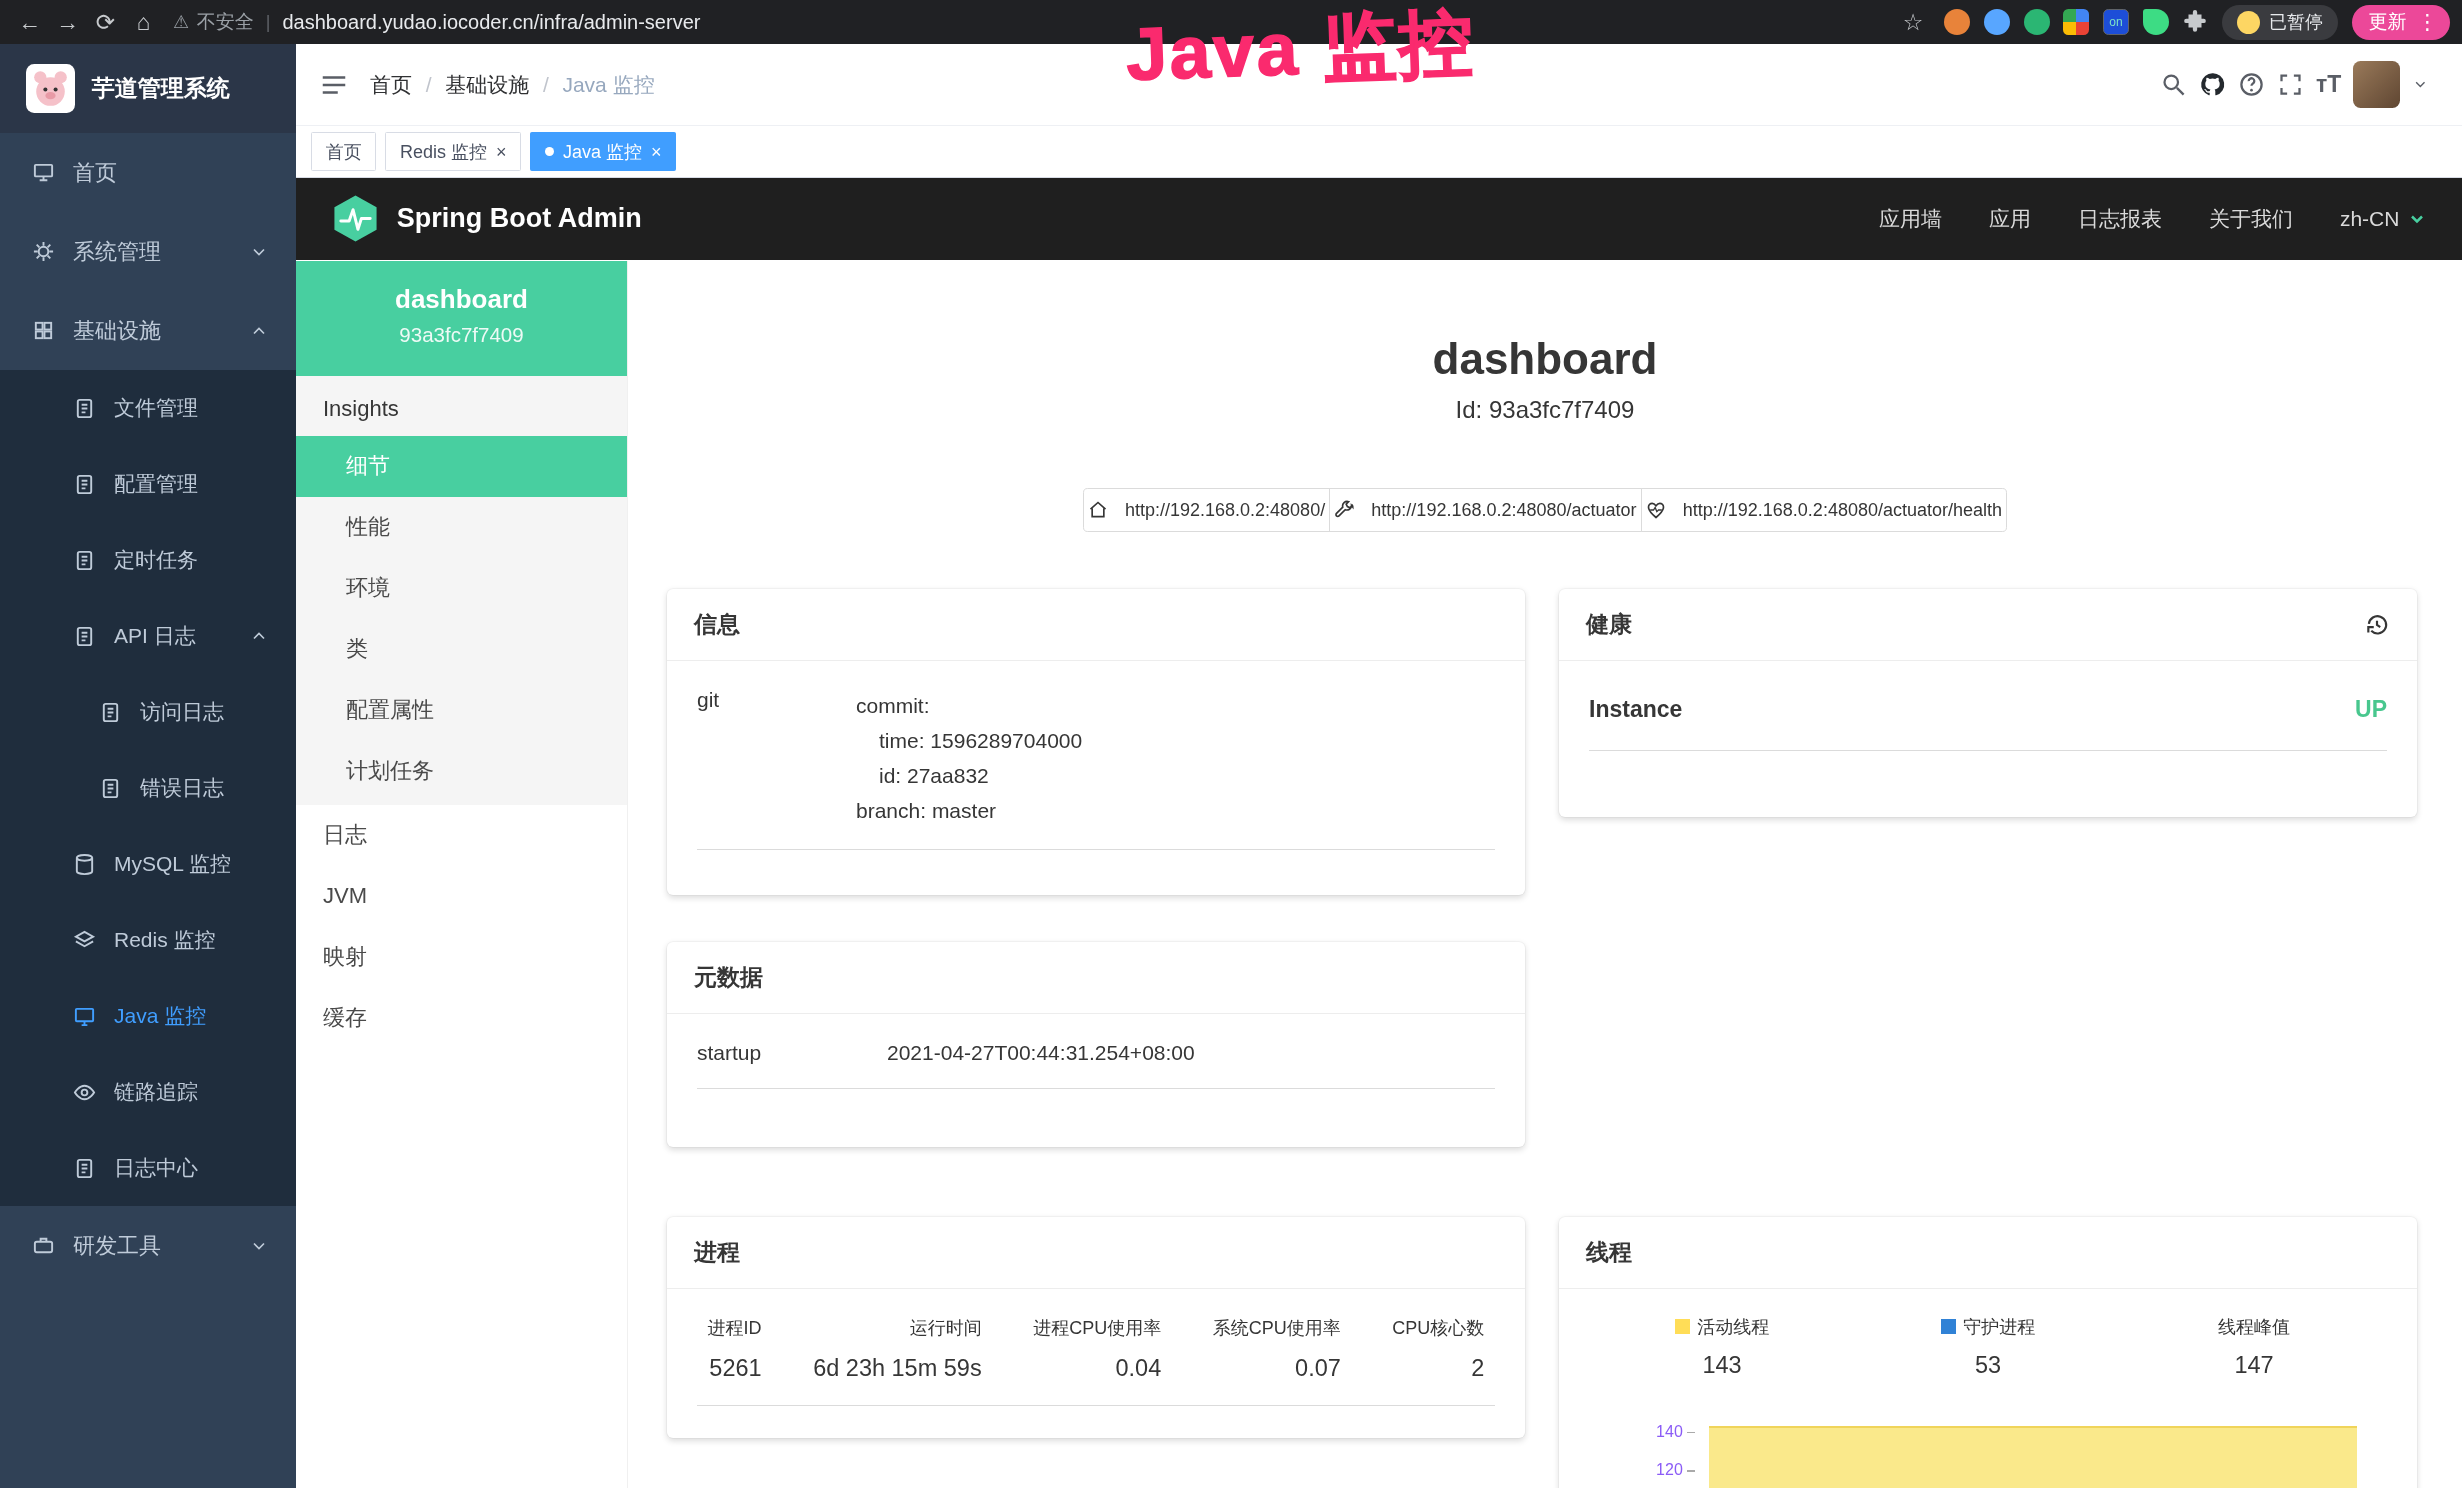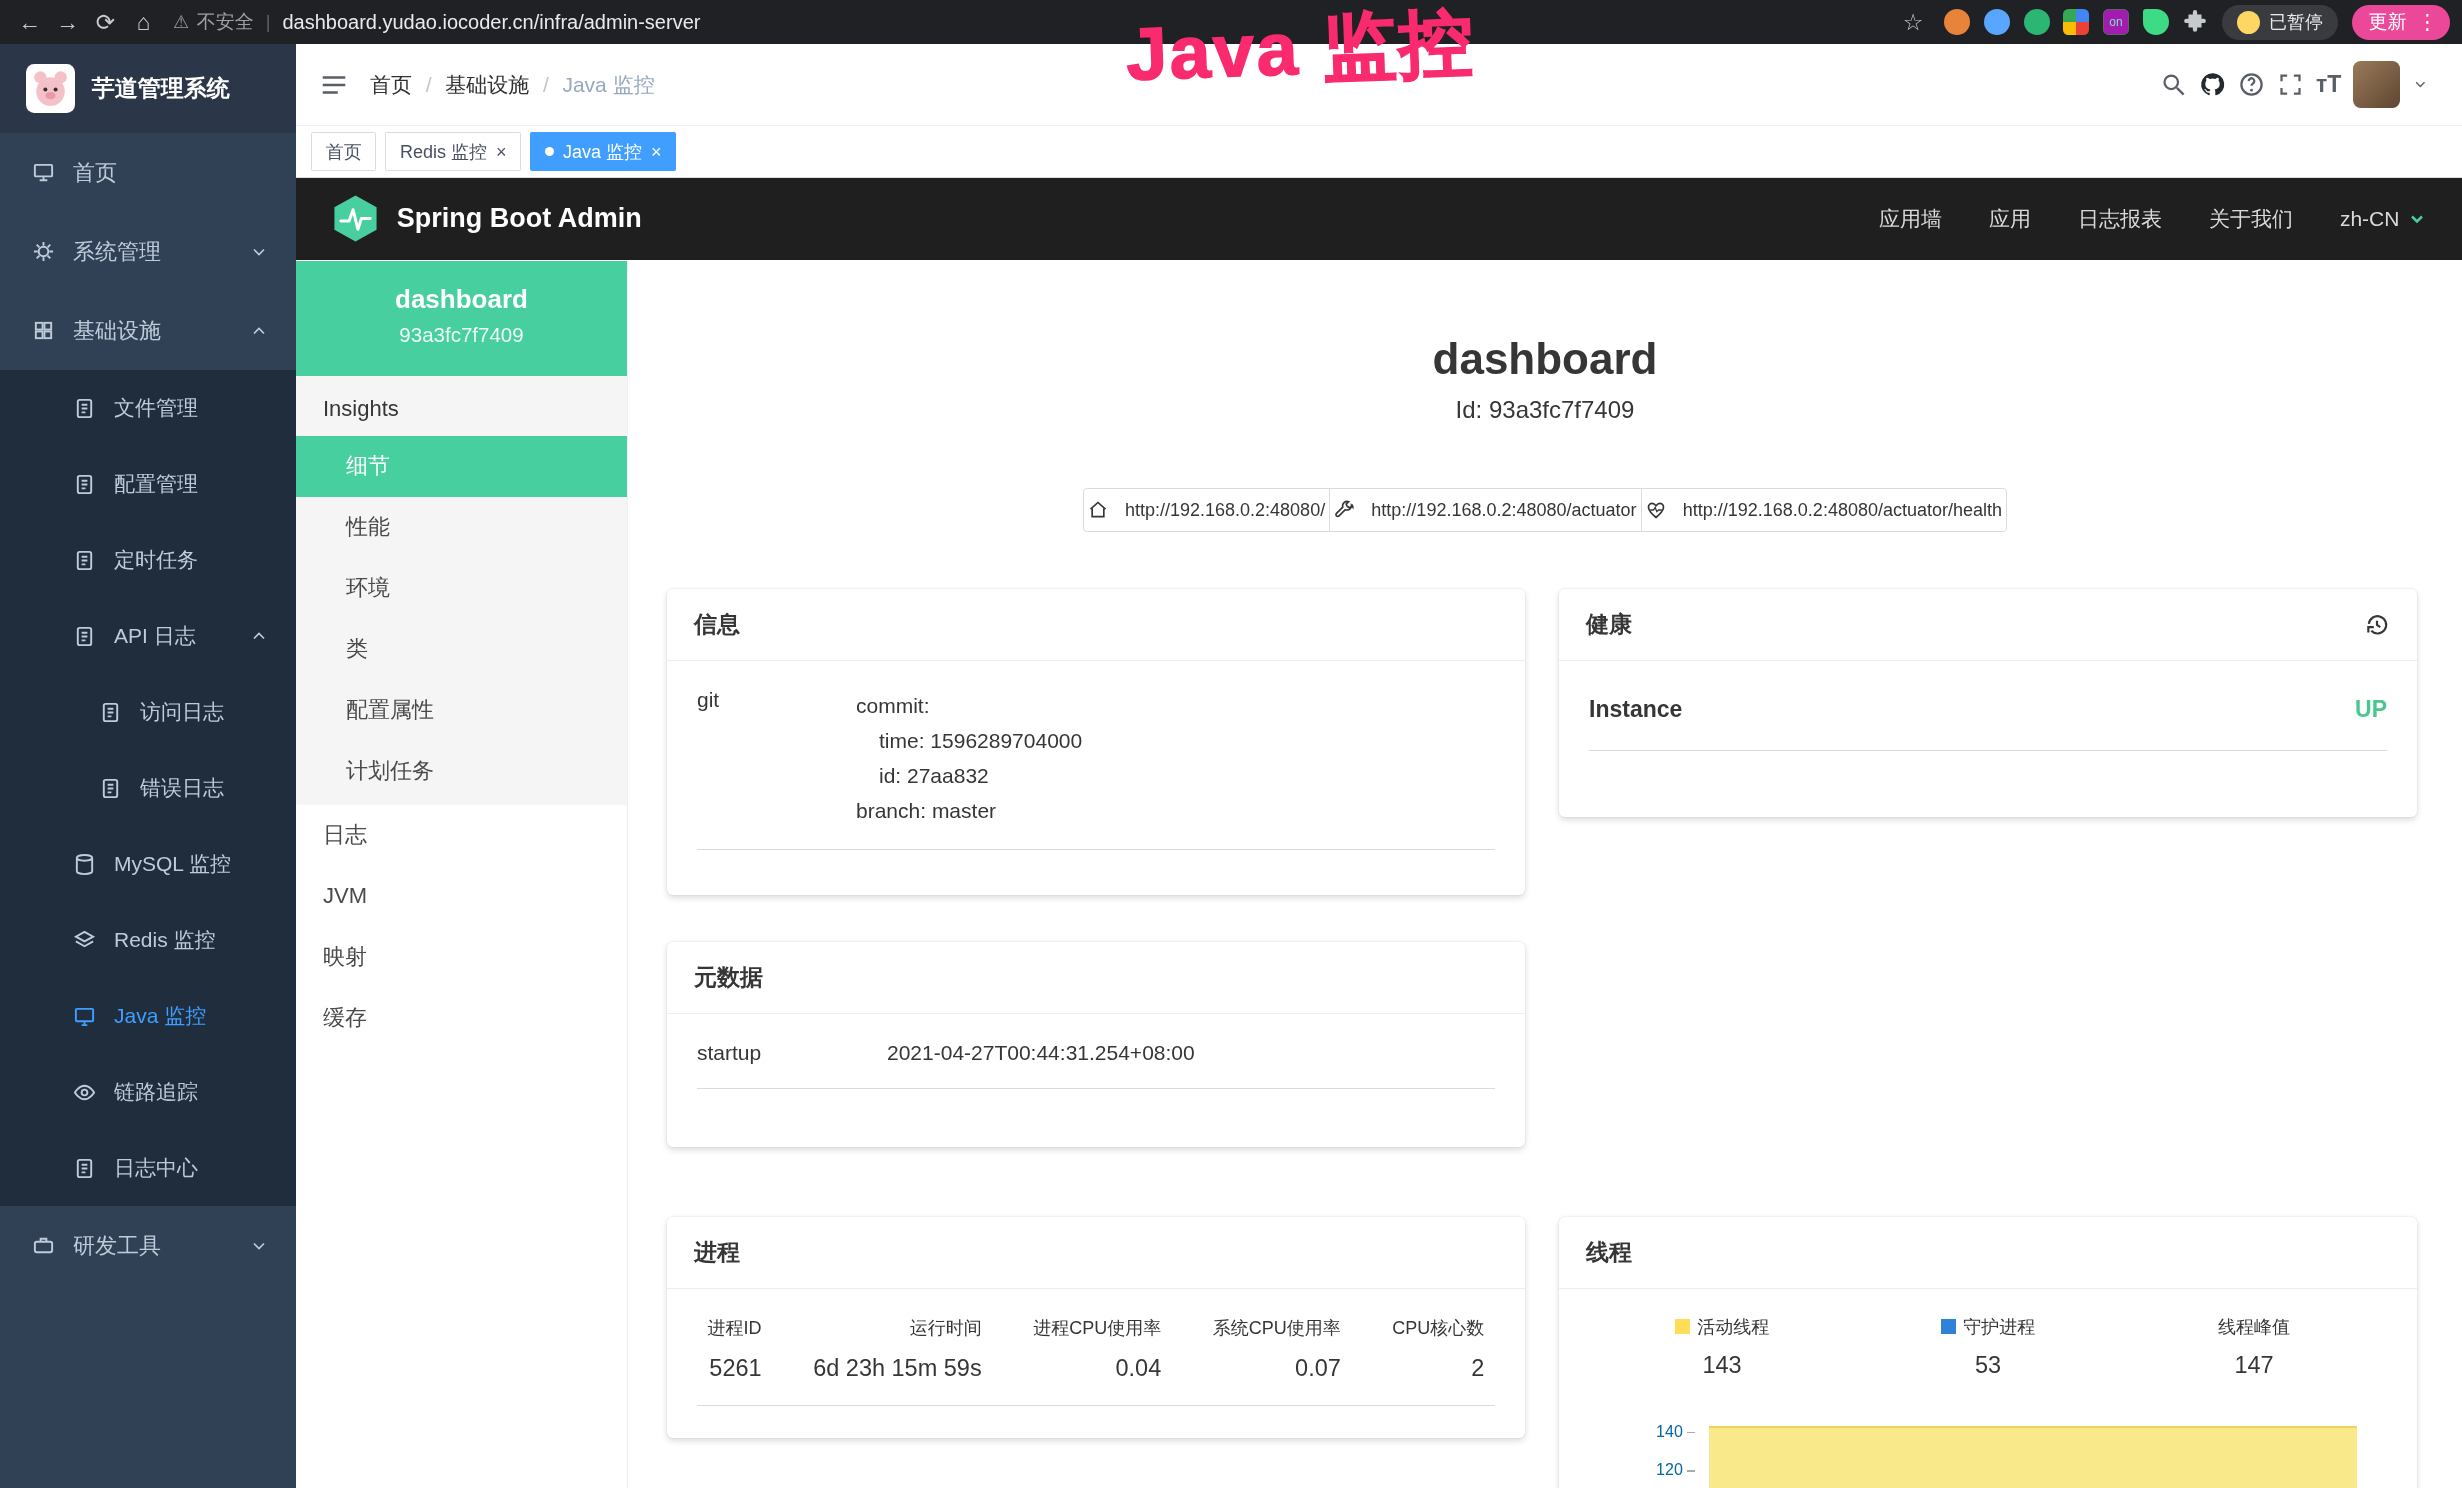--- a/index.html
+++ b/index.html
@@ -15,21 +15,21 @@
   .warn-ic{color:#9aa0a6;font-size:18px;margin-right:7.6px}
   .sec-label{color:#9aa0a6;font-size:19px}
   .addr-sep{color:#5f6368;margin:0 12px;font-size:18px}
   .url-text{color:#e8eaed;font-size:20px;white-space:nowrap}
   .chrome-right{display:flex;align-items:center;gap:13.7px;margin-left:auto;flex:none}
   .ext{width:26px;height:26px;border-radius:50%;display:inline-block;flex:none}
   .ext-orange{background:#e8833a}
   .ext-drop{background:#58a6ff}
   .ext-green{background:#2bb673}
   .ext-grid{border-radius:5.3px;background:conic-gradient(#4285f4 0 25%,#ea4335 0 50%,#fbbc05 0 75%,#34a853 0)}
-  .ext-on{border-radius:5.3px;background:#a21caf;border:0.8px solid #5f6368;color:#7ee2c7;font-size:12px;
+  .ext-on{border-radius:5.3px;background:#1d4ed8;border:0.8px solid #5f6368;color:#7ee2c7;font-size:12px;
     display:flex;align-items:center;justify-content:center}
   .ext-leaf{background:#3ddc84;border-radius:3px 50% 50% 50%}
   .ext-puzzle{width:26px;height:26px}
   .pill{height:35px;border-radius:17.4px;background:#3a3b3f;display:flex;align-items:center;gap:9px;
     padding:0 15px;color:#e8eaed;font-size:18px;cursor:pointer;flex:none}
   .smiley{width:23px;height:23px;border-radius:50%;background:#fdd663;flex:none}
   .update{height:35px;border-radius:17.4px;background:#ec4899;display:flex;align-items:center;gap:10.6px;
     padding:0 12px 0 16.7px;color:#fff;font-size:19px;cursor:pointer;flex:none}
   .kebab{font-size:21px;color:#fff}
 
@@ -144,21 +144,21 @@
   .card-threads{top:628px;height:501px}
   .thr-bd{padding:21px 30px 0}
   .legend-row{display:flex;padding-top:4.6px}
   .leg-cell{flex:1;text-align:center}
   .leg-lb{font-size:18px}
   .leg-val{font-size:23.5px;margin-top:13.7px}
   .sq{display:inline-block;width:15px;height:15px;margin-right:7.6px;vertical-align:-1.5px}
   .sq-yellow{background:#ffdd57}
   .sq-blue{background:#3082d6}
   .chart{position:relative;margin-top:30px;height:319px}
-  .ytick{position:absolute;left:0;width:106px;text-align:right;font-size:16px;color:#0369a1}
+  .ytick{position:absolute;left:0;width:106px;text-align:right;font-size:16px;color:#8b5cf6}
   .ytick::after{content:"";display:inline-block;width:7.6px;height:1.5px;background:#aaa;margin-left:4.6px;
     vertical-align:middle}
   .yt-0{top:13.7px}.yt-1{top:52px}
   .area-y{position:absolute;left:120px;right:30px;top:16.7px;height:319px;background:#fae98b;
     border-top:2.3px solid #f0d45a}
 </style>
 </head>
 <body>
 
 <div class="chrome">

